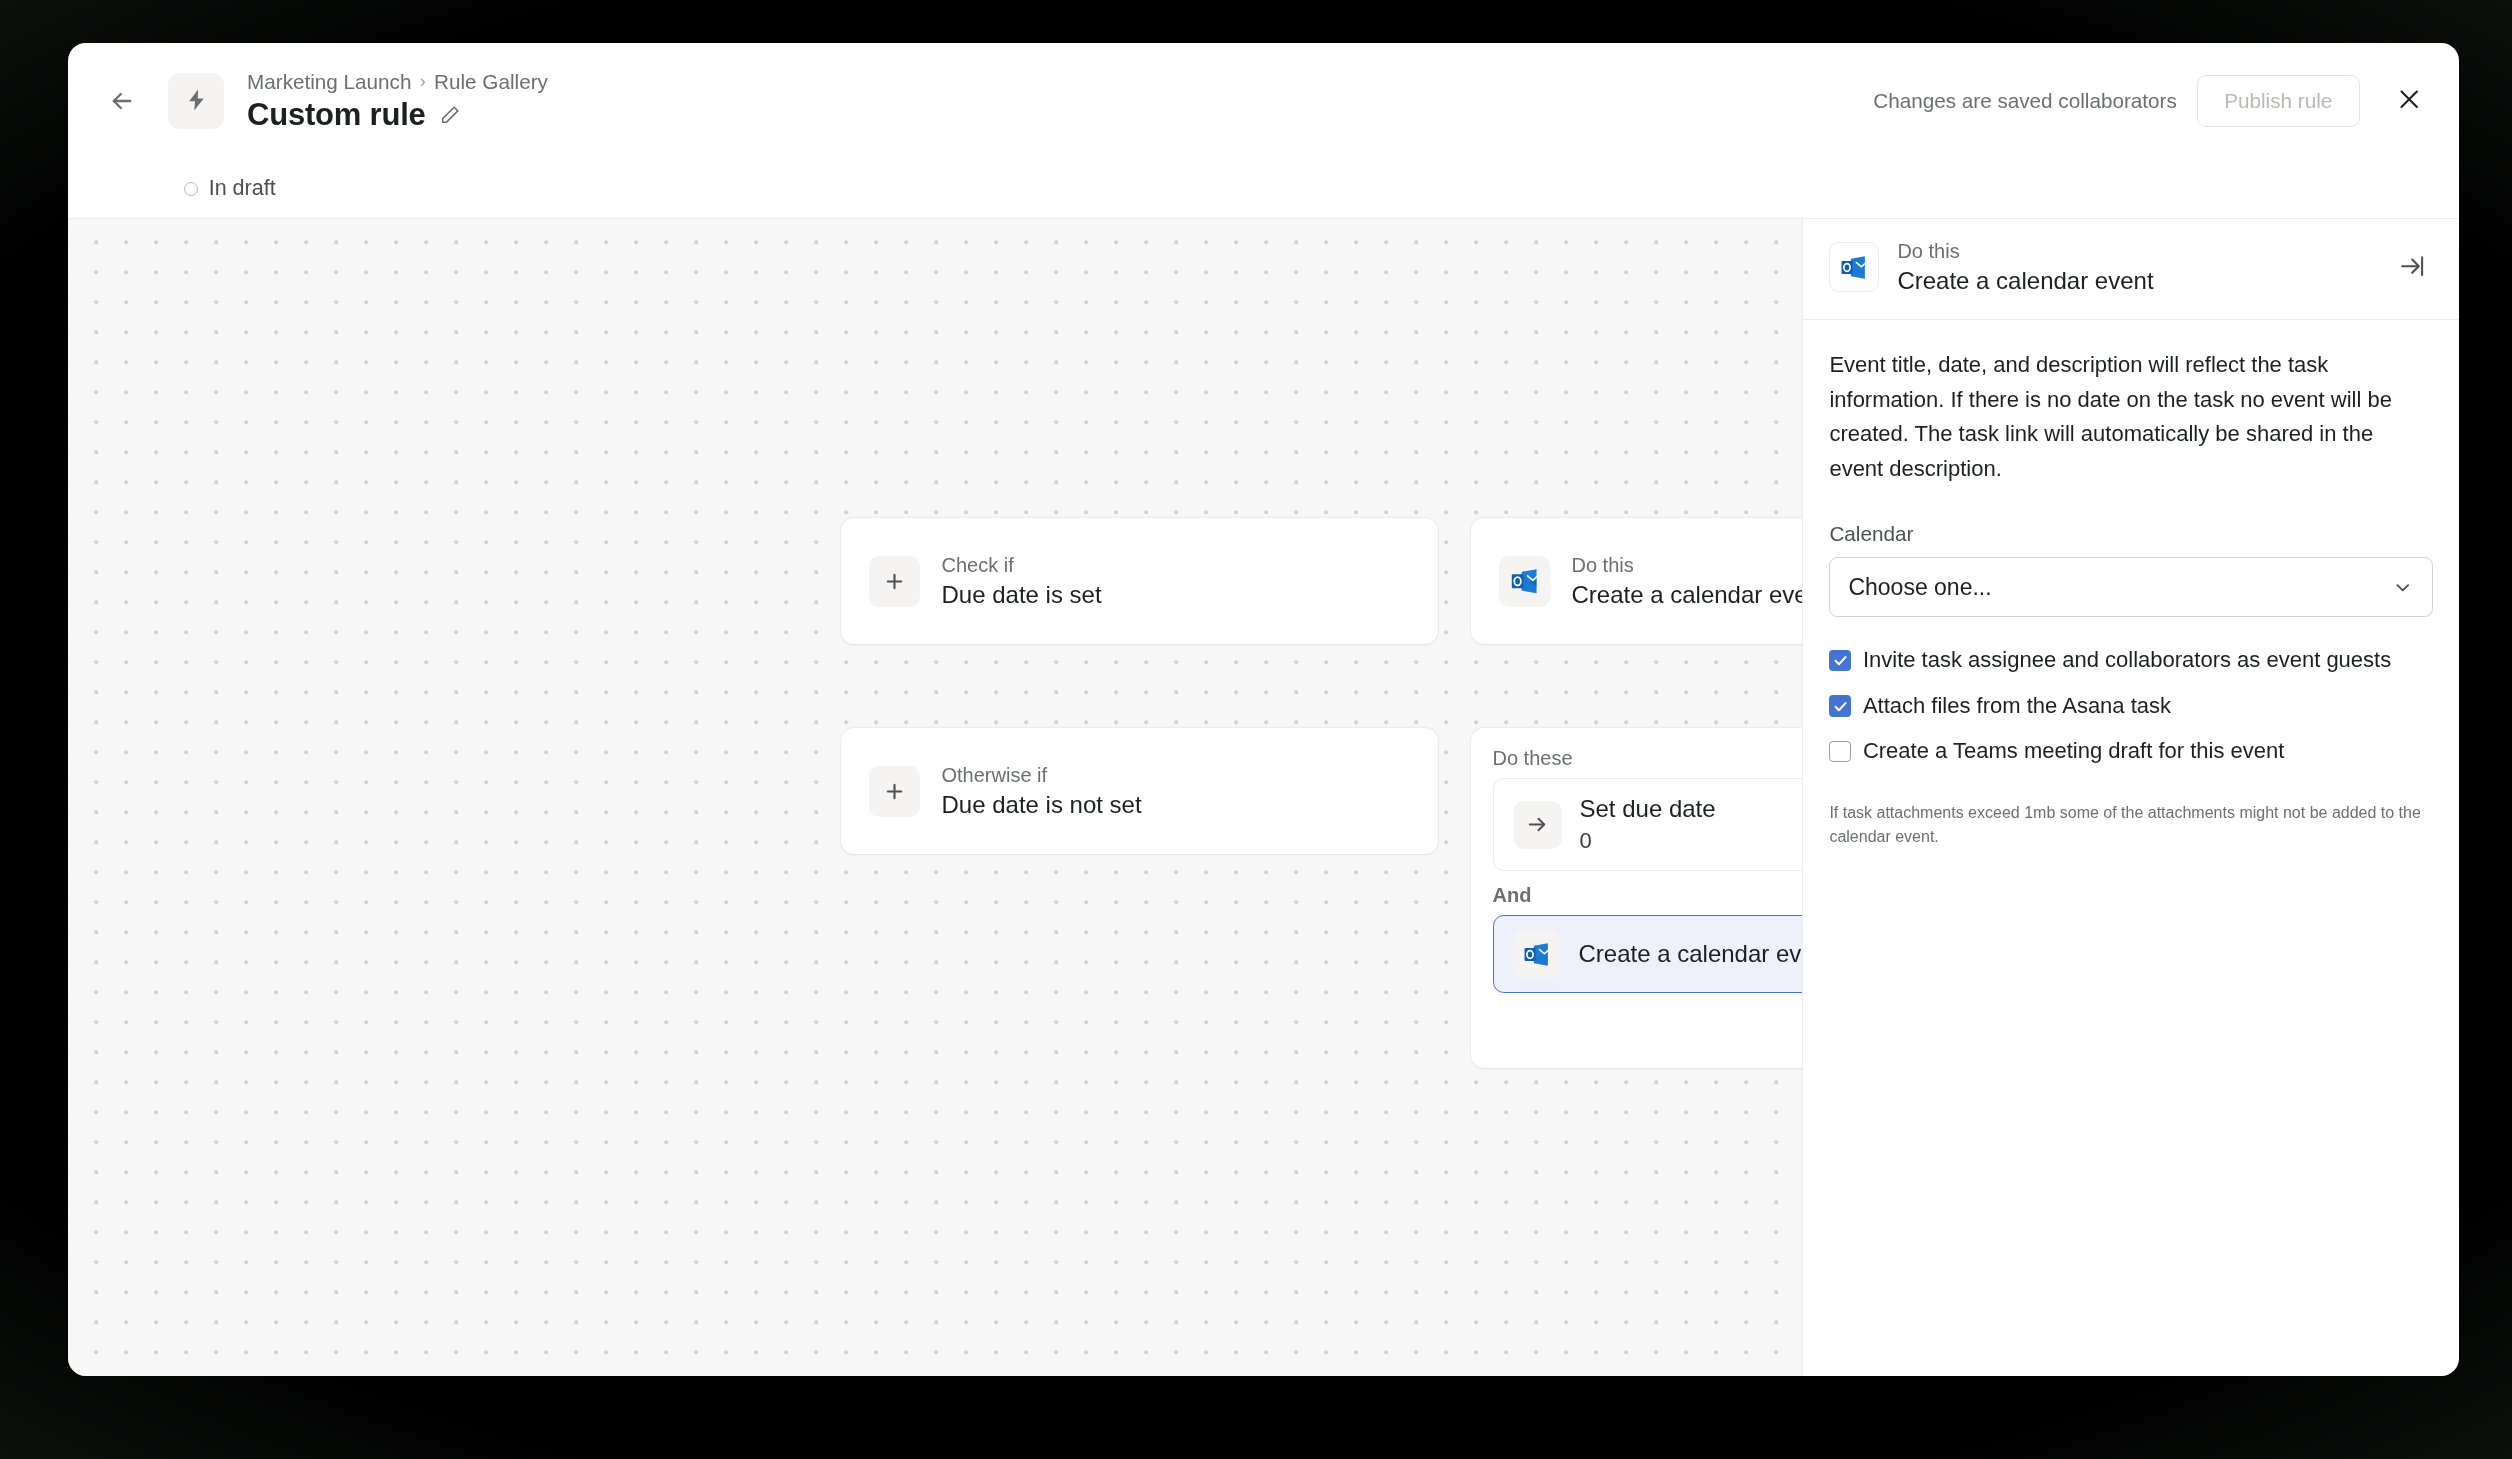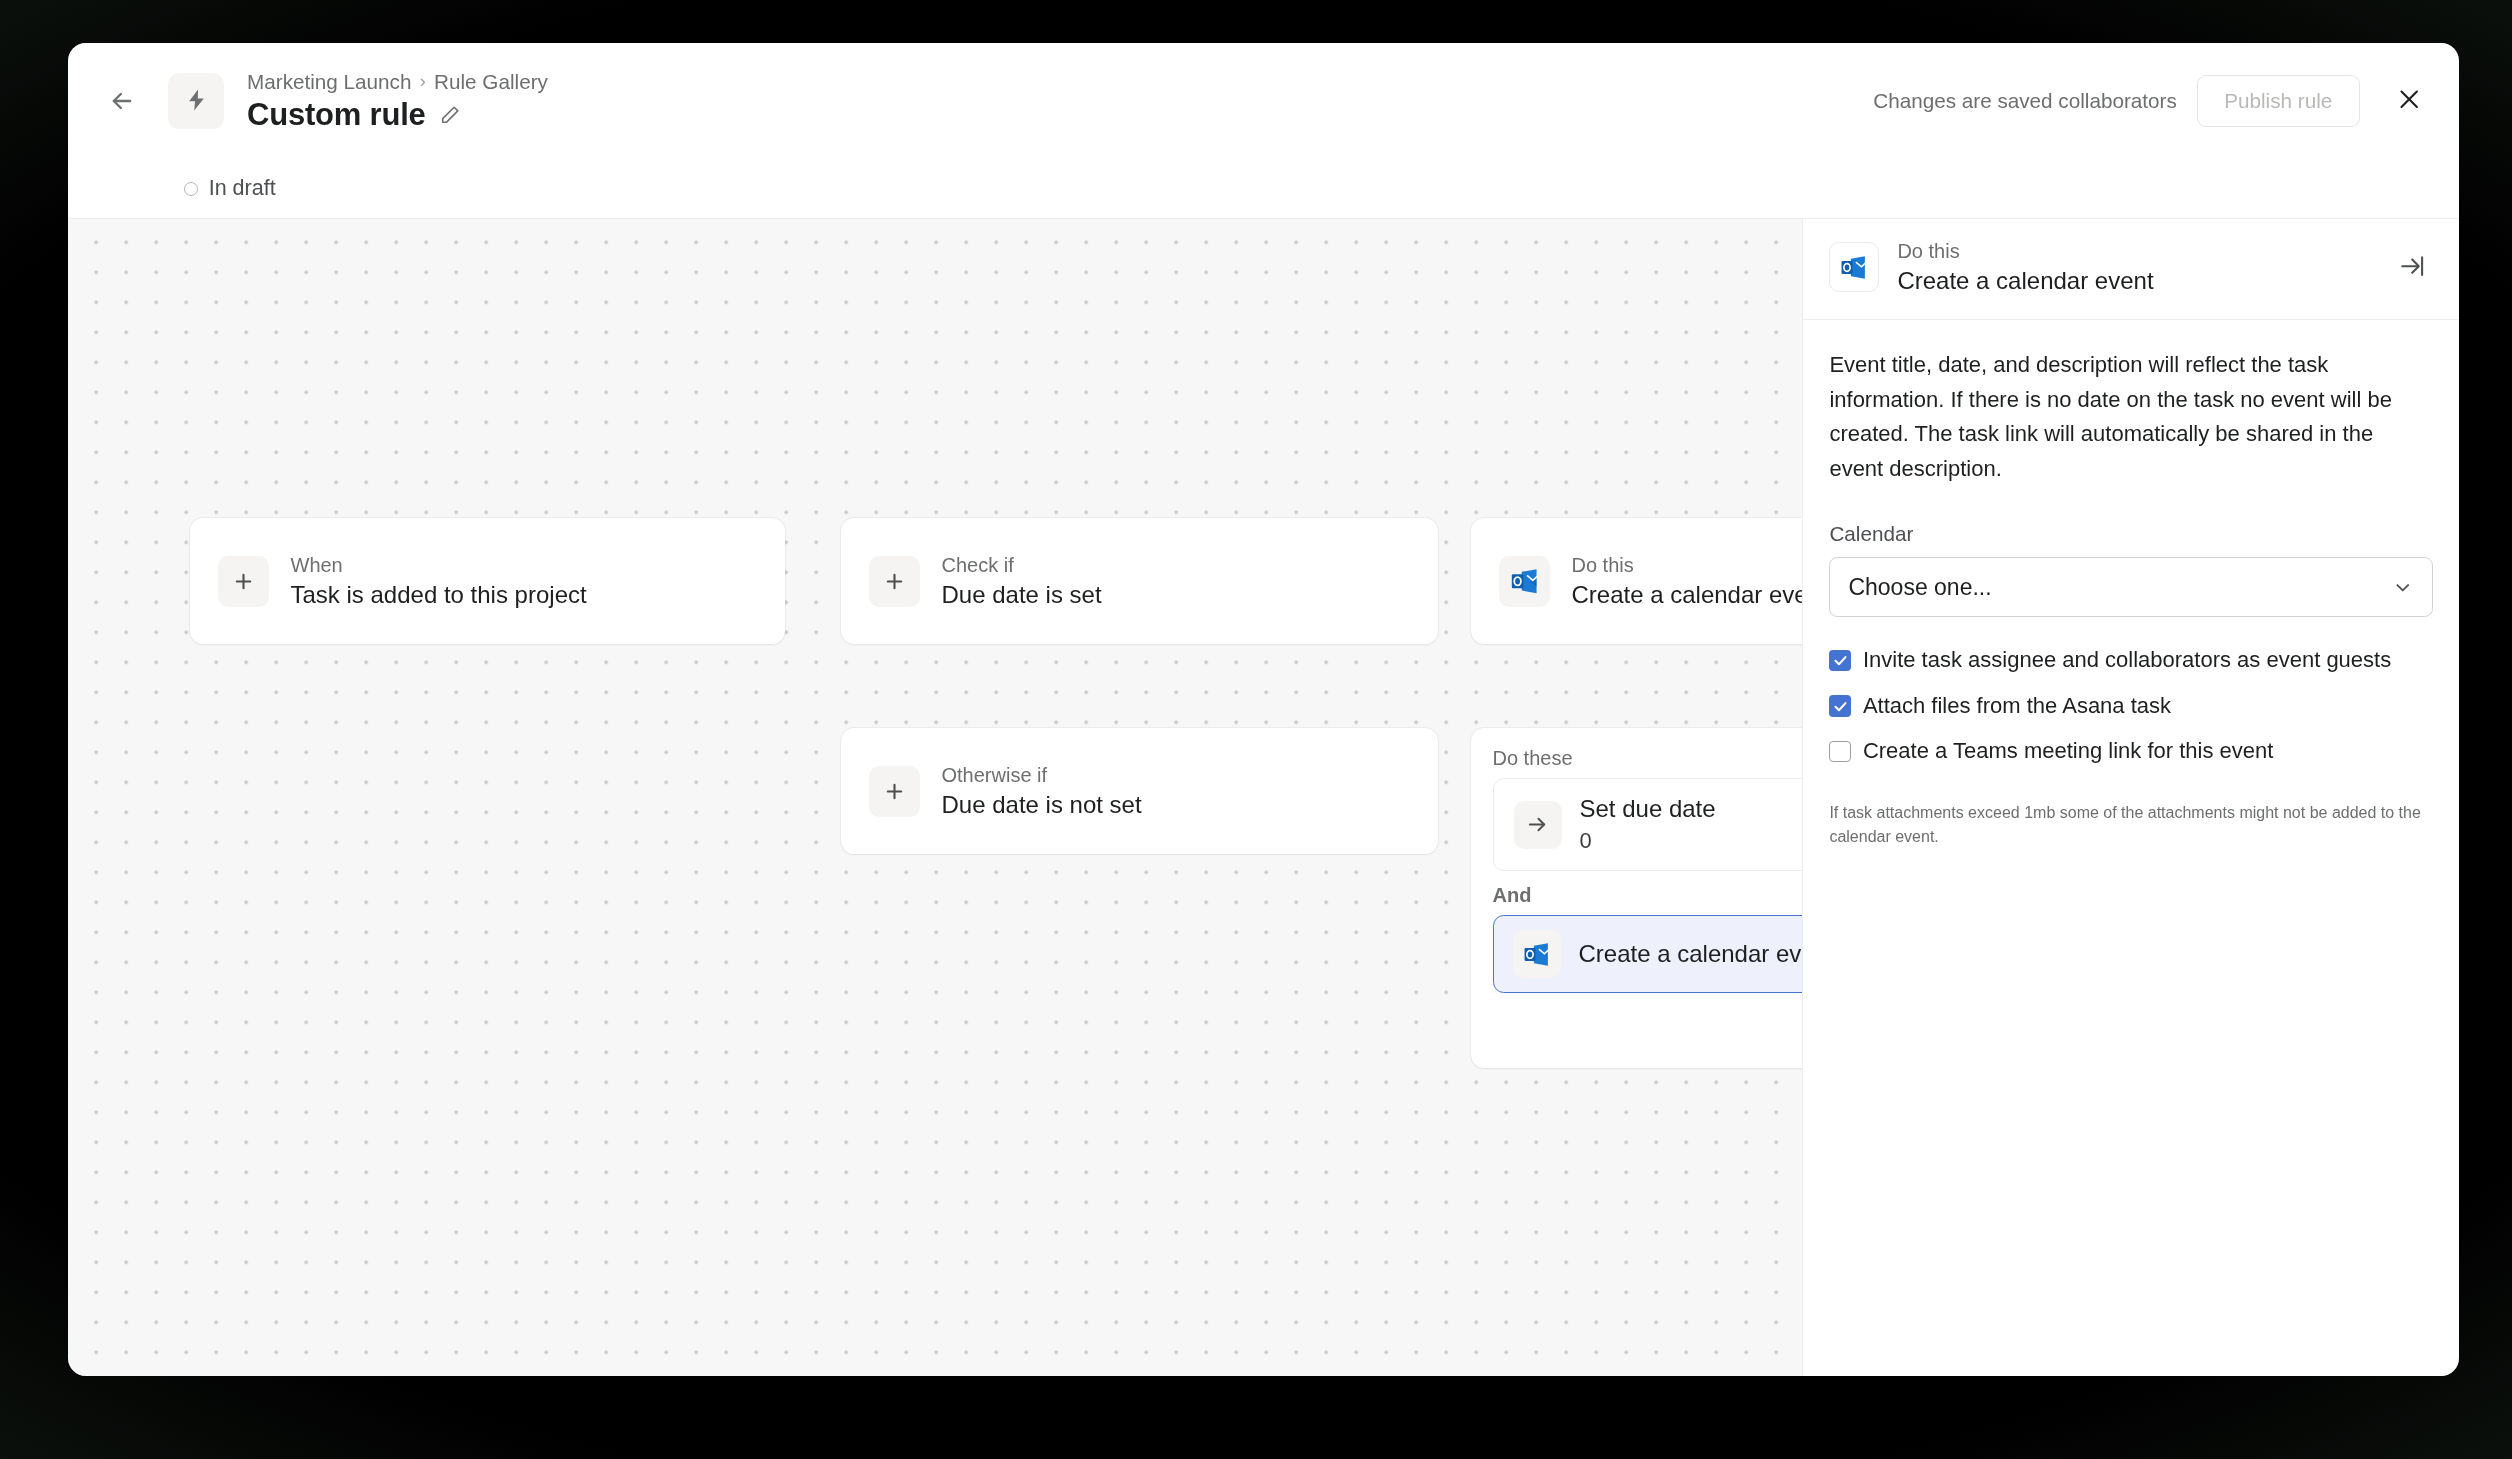--- a/index.html
+++ b/index.html
@@ -404,31 +404,20 @@
       <svg class="connectors" viewBox="0 0 300 150" width="248" height="124">
 
         <path d="M868 438 H901 V692 H935" stroke="#c9c9c9" stroke-width="2" fill="none"></path>
         <path d="M901 438 H935" stroke="#c9c9c9" stroke-width="2" fill="none"></path>
 
         <path d="M1657 438 H1698" stroke="#c9c9c9" stroke-width="2" fill="none"></path>
 
         <path d="M1657 692 H1698" stroke="#c9c9c9" stroke-width="2" fill="none"></path>
       </svg>
 
-      <div class="node" id="node-when">
-        <div class="node-icon">
-          <svg width="23" height="23" viewBox="0 0 24 24" fill="none" stroke="#4d4f52" stroke-width="2.2" stroke-linecap="round">
-            <path d="M12 5v14M5 12h14"></path>
-          </svg>
-        </div>
-        <div class="node-text">
-          <span class="node-kicker">When</span>
-          <span class="node-label">Task is added to this project</span>
-        </div>
-      </div>
 
       <div class="node" id="node-checkif">
         <div class="node-icon">
           <svg width="23" height="23" viewBox="0 0 24 24" fill="none" stroke="#4d4f52" stroke-width="2.2" stroke-linecap="round">
             <path d="M12 5v14M5 12h14"></path>
           </svg>
         </div>
         <div class="node-text">
           <span class="node-kicker">Check if</span>
           <span class="node-label">Due date is set</span>
@@ -555,21 +544,21 @@
             <span class="cbox on">
               <svg width="15" height="15" viewBox="0 0 24 24" fill="none" stroke="#ffffff" stroke-width="3.2" stroke-linecap="round" stroke-linejoin="round">
                 <path d="M4 12.5l5.5 5.5L20 6.5"></path>
               </svg>
             </span>
             <span class="check-label">Attach files from the Asana task</span>
           </label>
 
           <label class="check-row">
             <span class="cbox off"></span>
-            <span class="check-label">Create a Teams meeting link for this event</span>
+            <span class="check-label">Create a Teams meeting draft for this event</span>
           </label>
 
         </div>
 
         <p class="panel-note">If task attachments exceed 1mb some of the attachments might not be added to the calendar event.</p>
 
       </div>
     </div>
 
   </div>

